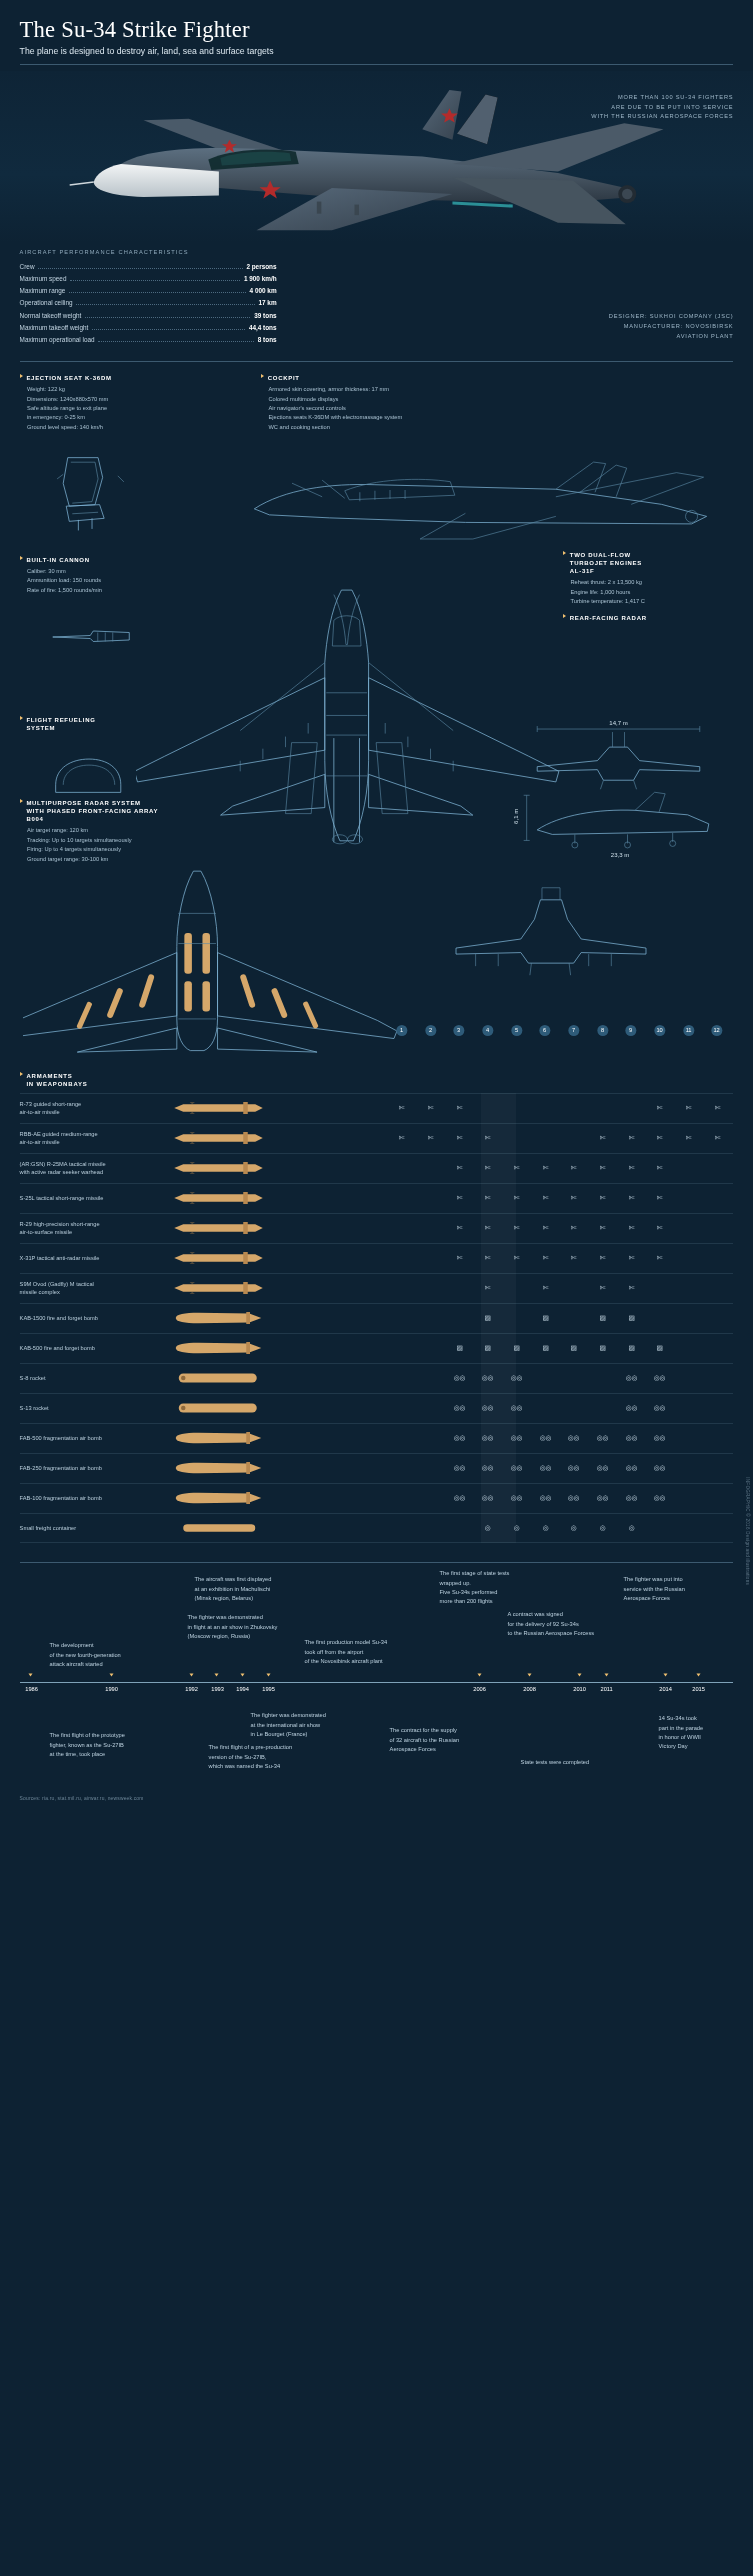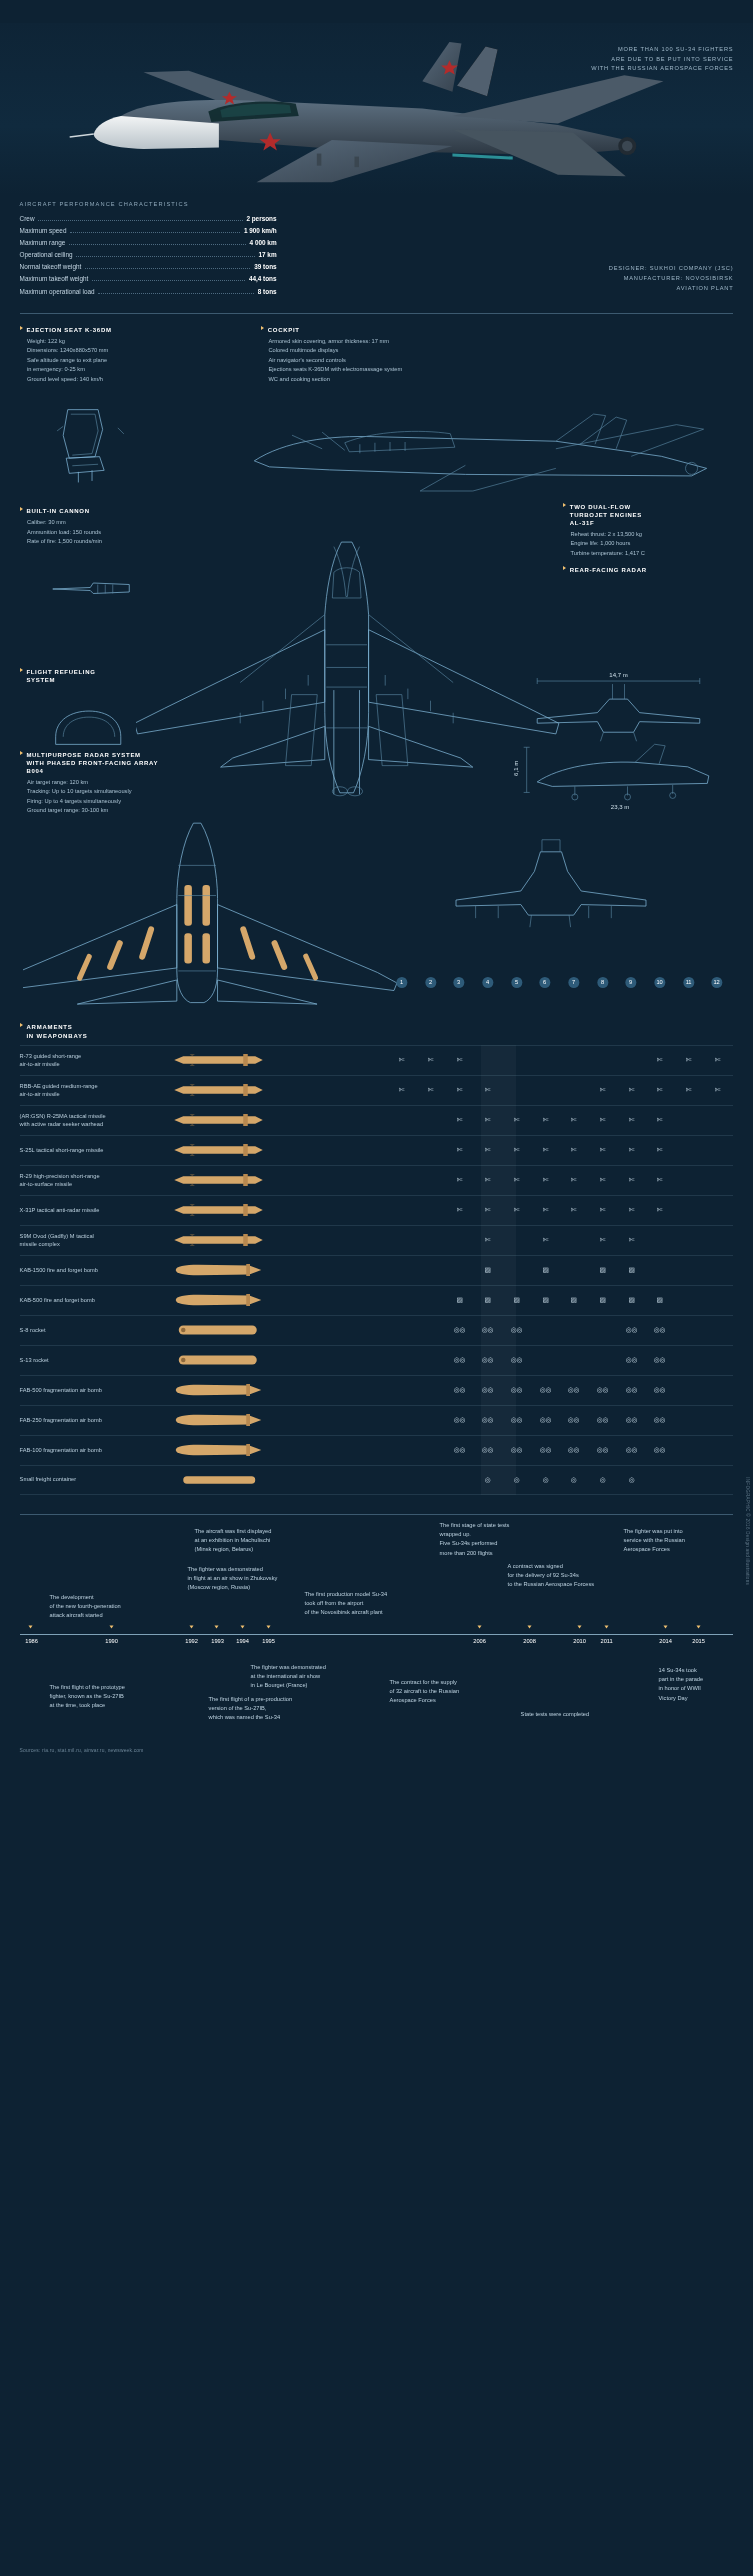--- a/index.html
+++ b/index.html
@@ -226,20 +226,22 @@
   .bl { fill: none; stroke: #7fb4d6; stroke-width: 1; }
   .bl2 { fill: none; stroke: #5e8ca8; stroke-width: .8; }
   .tan { fill: #d5a76a; }
 </style>
 </head>
 <body>
 
 <div class="page">
 
   <div class="header">
+    <h1>The Su-34 Strike Fighter</h1>
+    <div class="sub">The plane is designed to destroy air, land, sea and surface targets</div>
   </div>
 
   <div class="hero">
     <div class="jet-wrap">
       <svg width="649" height="162" viewBox="0 0 860 215">
         <defs>
           <linearGradient id="body" x1="0" y1="0" x2="0" y2="1">
             <stop offset="0%" stop-color="#5c6f80"></stop>
             <stop offset="55%" stop-color="#44525f"></stop>
             <stop offset="100%" stop-color="#2c3742"></stop>

